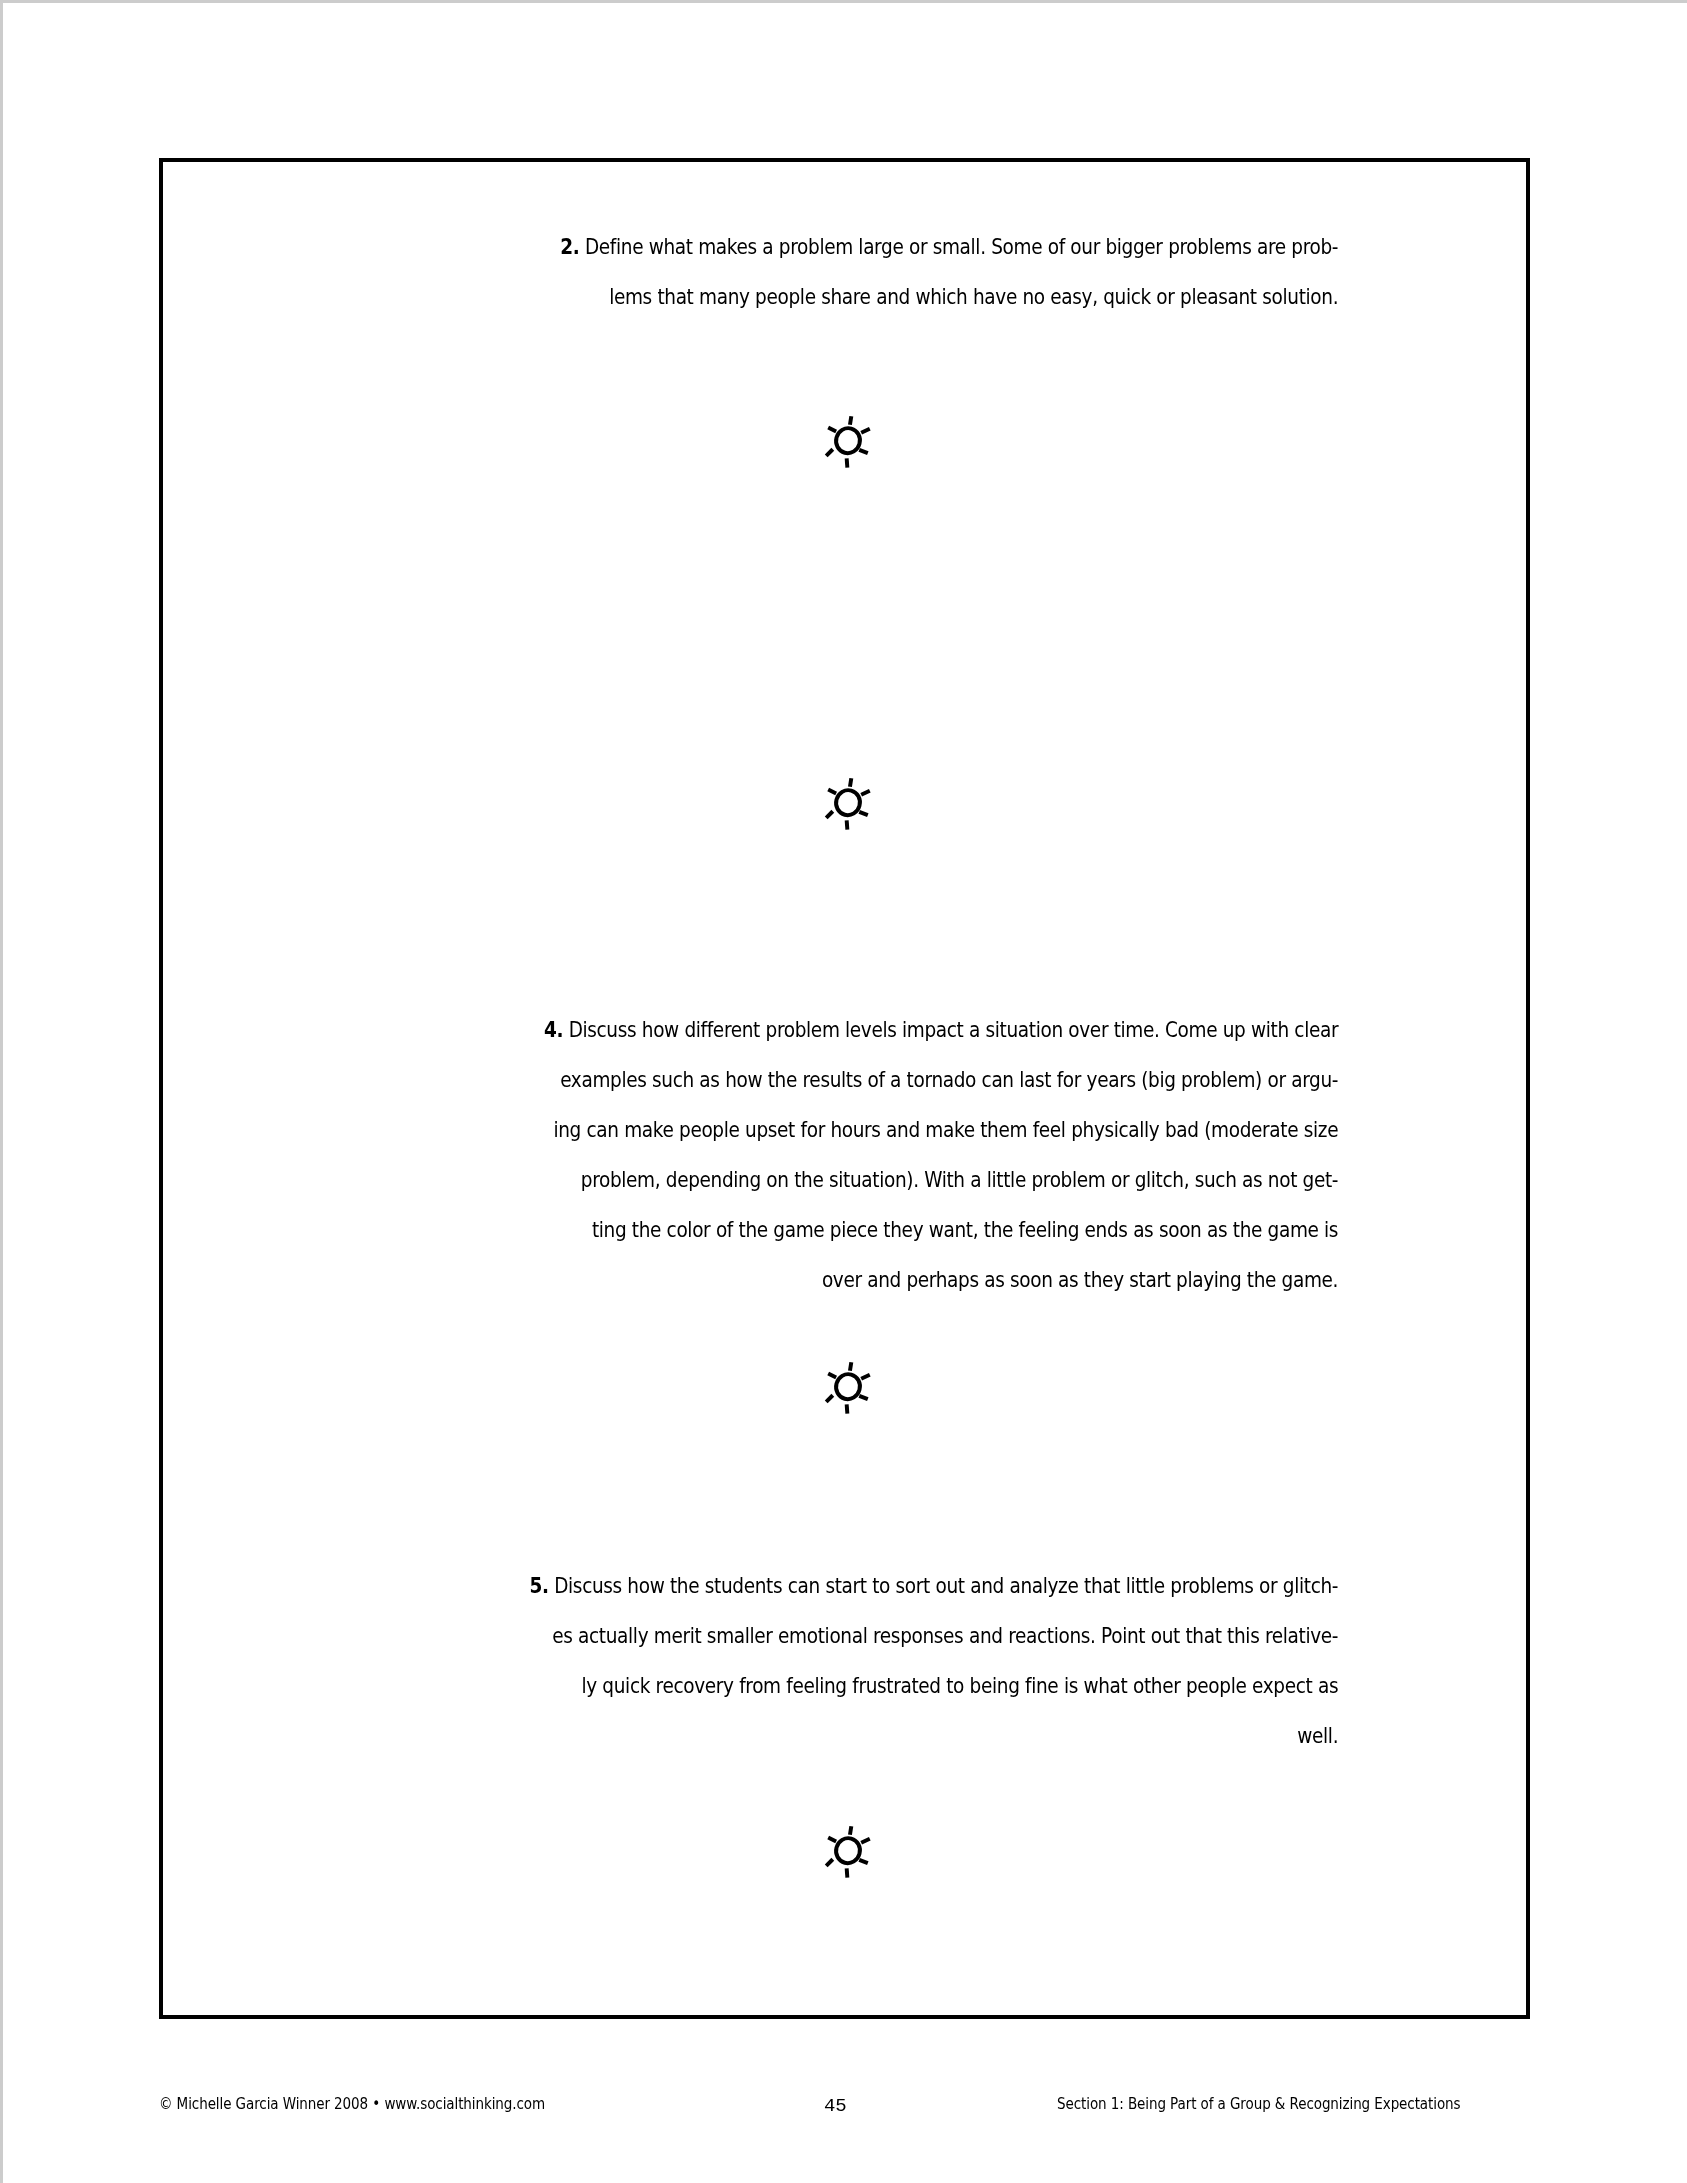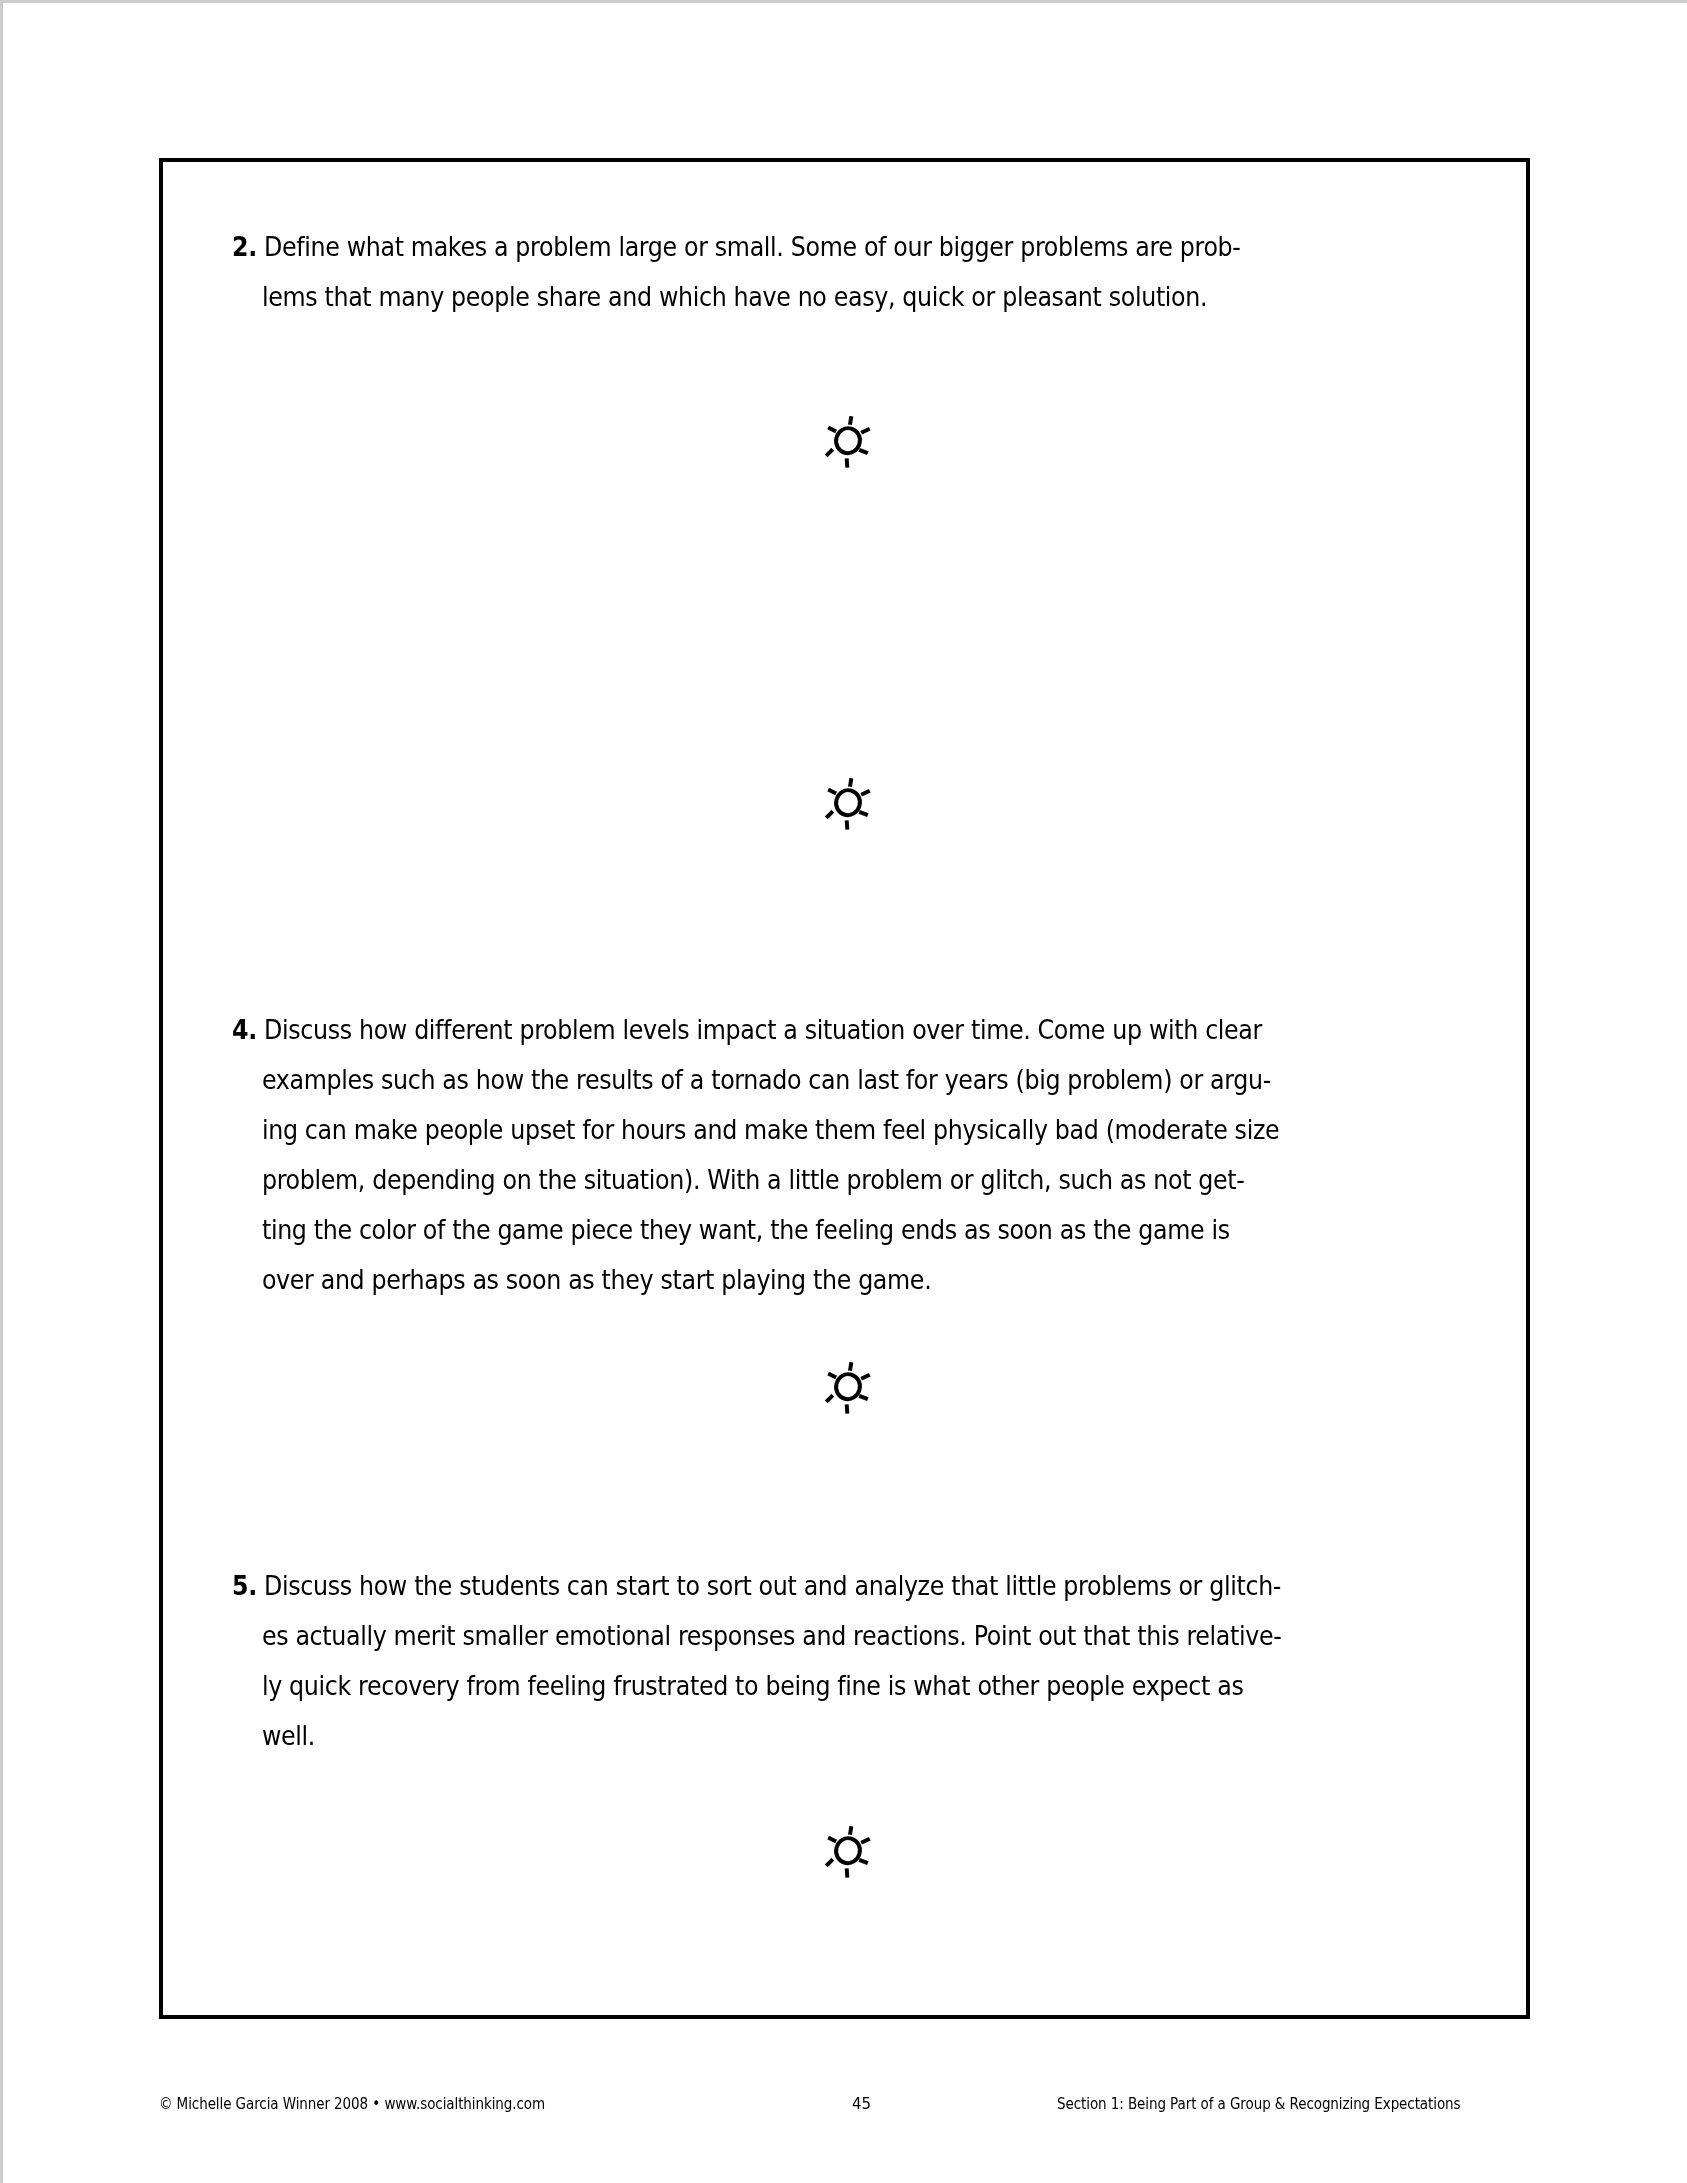--- a/index.html
+++ b/index.html
@@ -30,23 +30,24 @@
       top: 158px;
       width: 1371px;
       height: 1861px;
       box-sizing: border-box;
       border: 4px solid #000;
     }
     .item {
       position: absolute;
       left: 69px;
       width: 1257px;
-      font-size: 27px;
+      font-size: 21px;
       line-height: 50px;
       letter-spacing: -0.4px;
+      text-align: right;
     }
     .item .line {
       display: block;
       white-space: nowrap;
       transform-origin: left center;
       transform: scaleX(0.88);
     }
     .item .line.indent {
       padding-left: 34px;
     }
@@ -61,21 +62,21 @@
     .footer {
       position: absolute;
       top: 2095px;
       font-size: 15px;
       white-space: nowrap;
       letter-spacing: -0.1px;
       transform-origin: left center;
       transform: scaleX(0.9);
     }
     .footer-left { left: 159px; }
-    .footer-center { left: 852px; font-size: 15px; transform: none; }
+    .footer-center { left: 824px; font-size: 19px; transform: none; font-family: Liberation Mono, monospace; }
     .footer-right { left: 1057px; }
   </style>
 </head>
 <body>
 
 <div class="page-frame"></div>
 
 <div class="content-box">
 
   <div class="item" style="top:60px;">

